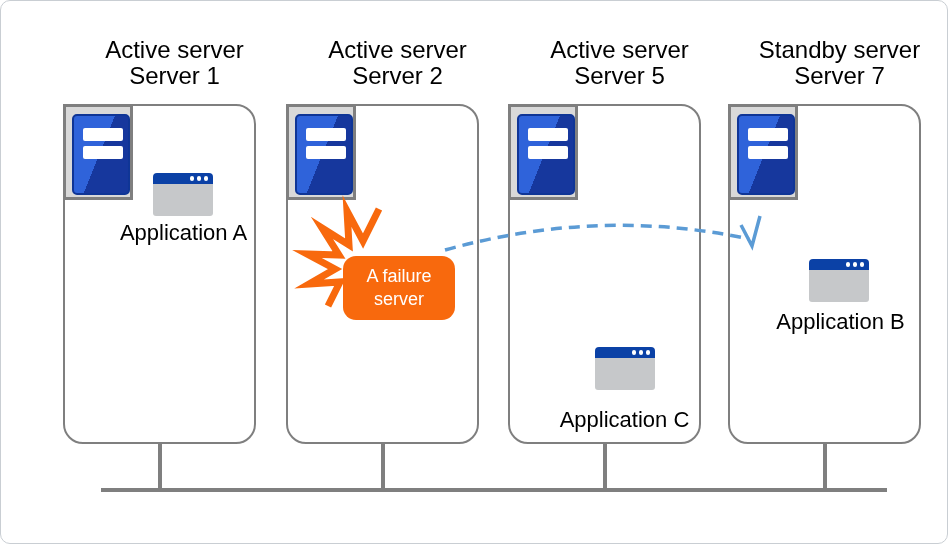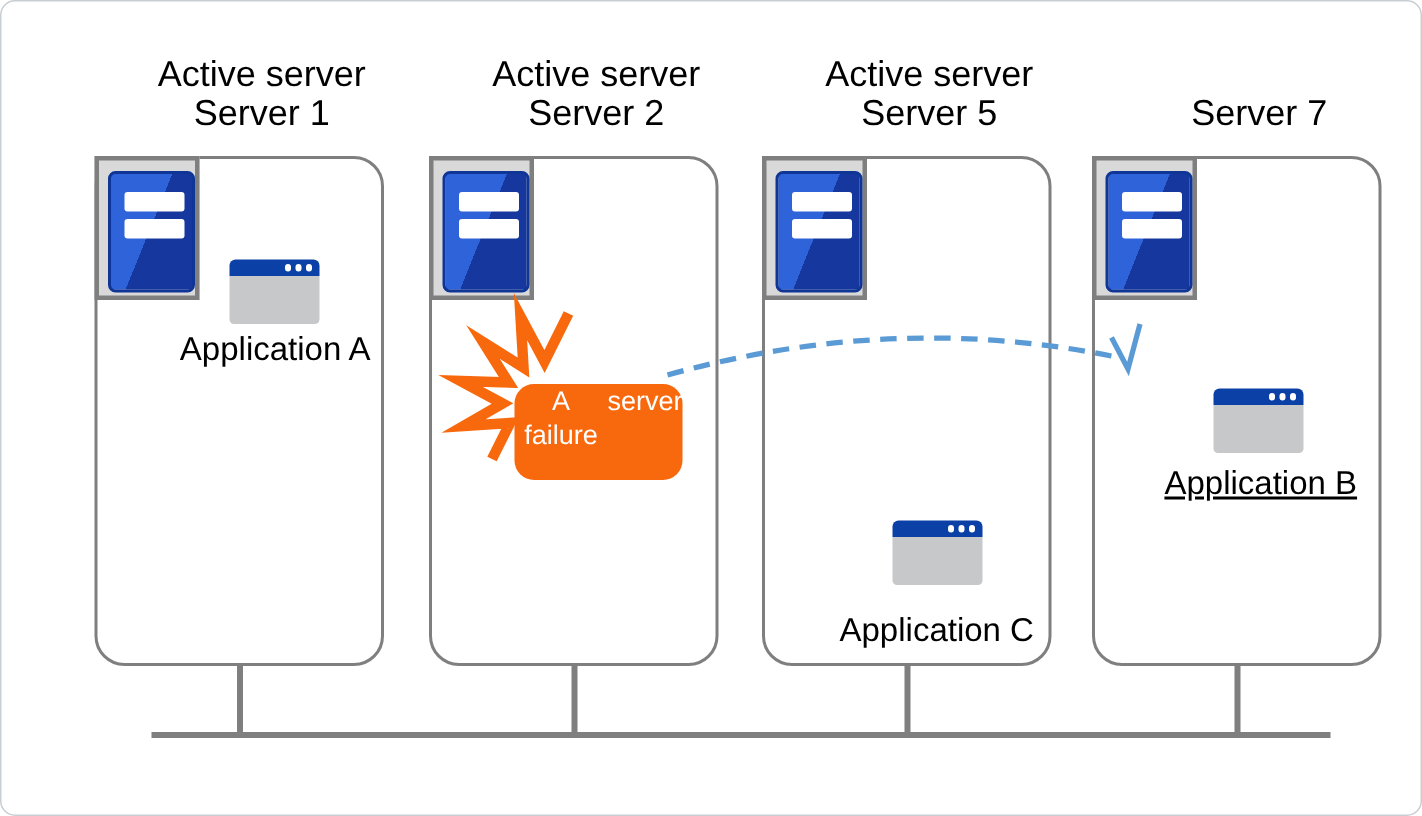--- a/index.html
+++ b/index.html
@@ -20,24 +20,24 @@
   .app-window{position:absolute;width:60px;height:43px;}
   .app-titlebar{position:absolute;left:0;right:0;top:0;height:11px;background:var(--titlebar_blue);
                 border-radius:4px 4px 0 0;}
   .app-dots{position:absolute;right:5px;top:3px;display:flex;gap:2.5px;}
   .app-dot{width:4.5px;height:4.5px;border-radius:50%;background:#fff;}
   .app-body{position:absolute;left:0;right:0;top:11px;bottom:0;background:var(--app_gray);
             border-radius:0 0 3px 3px;}
   .app-label{position:absolute;left:0;right:0;text-align:center;font-size:22px;color:var(--text_black);}
   #app-a{left:90px;top:172px;} #label-a{top:219px;transform:translateX(24px);}
   #app-c{left:87px;top:346px;} #label-c{top:395px;transform:translateX(20px);margin-top:11px;}
-  #app-b{left:81px;top:258px;} #label-b{top:308px;transform:translateX(16px);text-decoration:underline;}
+  #app-b{left:81px;top:258px;} #label-b{top:308px;transform:translateX(16px);}
   .failure-label{position:absolute;left:57px;top:255px;width:112px;height:64px;border-radius:13px;
                  background:var(--accent_orange);color:#fff;font-size:18px;line-height:23px;
-                 text-align:center;display:flex;flex-direction:row;justify-content:center;}
+                 text-align:center;display:flex;flex-direction:column;justify-content:center;}
   .connector{position:absolute;left:calc(50% - 2px);top:442px;width:4px;height:47px;background:var(--line_gray);}
   #bus-line{position:absolute;left:100px;top:487px;width:786px;height:4px;background:var(--line_gray);}
   #overlay{position:absolute;left:0;top:0;width:948px;height:544px;pointer-events:none;}
   #overlay .burst{stroke:var(--accent_orange);stroke-width:7;fill:none;stroke-linejoin:miter;stroke-miterlimit:10;}
   #overlay .arrow{stroke:var(--arrow_blue);stroke-width:3.5;fill:none;}
 </style>
 </head>
 <body>
 
 <div id="canvas">
@@ -108,21 +108,21 @@
         </div>
       </div>
       <div class="app-body"></div>
     </div>
     <div class="app-label" id="label-c">Application C</div>
     <div class="connector"></div>
   </div>
 
   <div class="server" id="server-4">
     <div class="server-title">
-      <br>
+      <span>Standby server</span><br>
       <span>Server 7</span>
     </div>
     <div class="server-box"></div>
     <div class="icon-square">
       <div class="tower">
         <div class="tower-bar b1"></div>
         <div class="tower-bar b2"></div>
       </div>
     </div>
     <div class="app-window" id="app-b">

